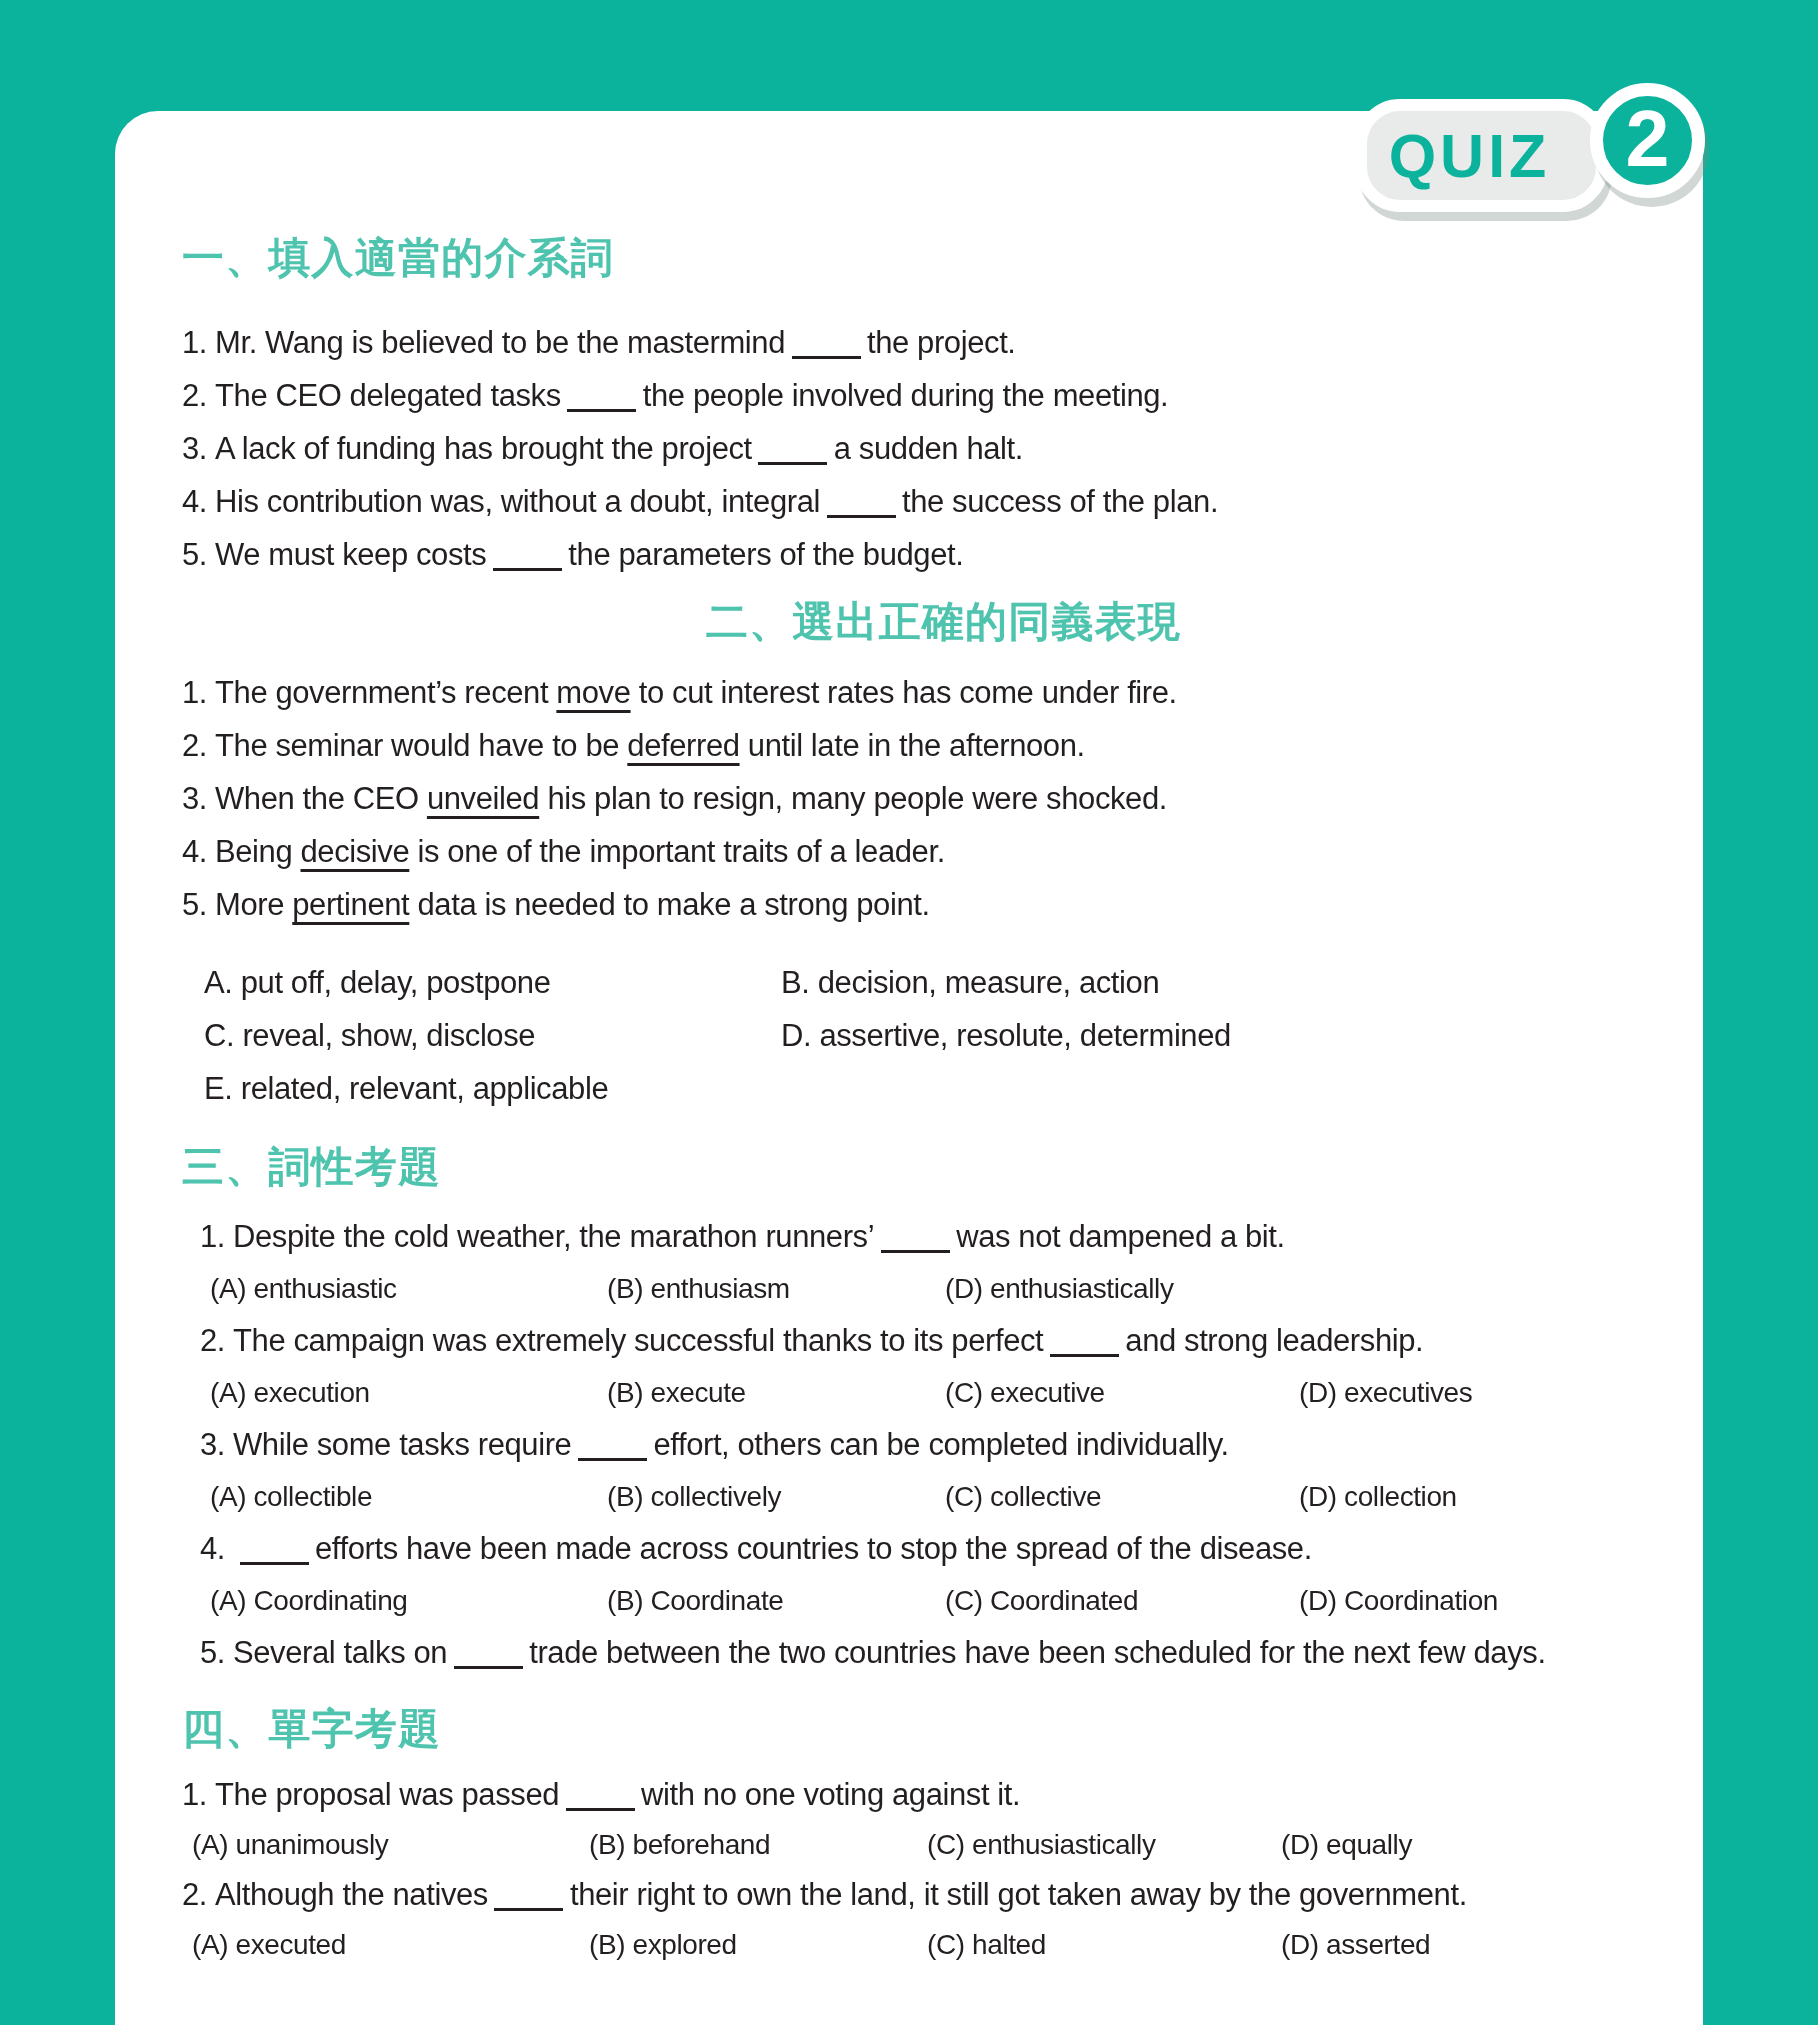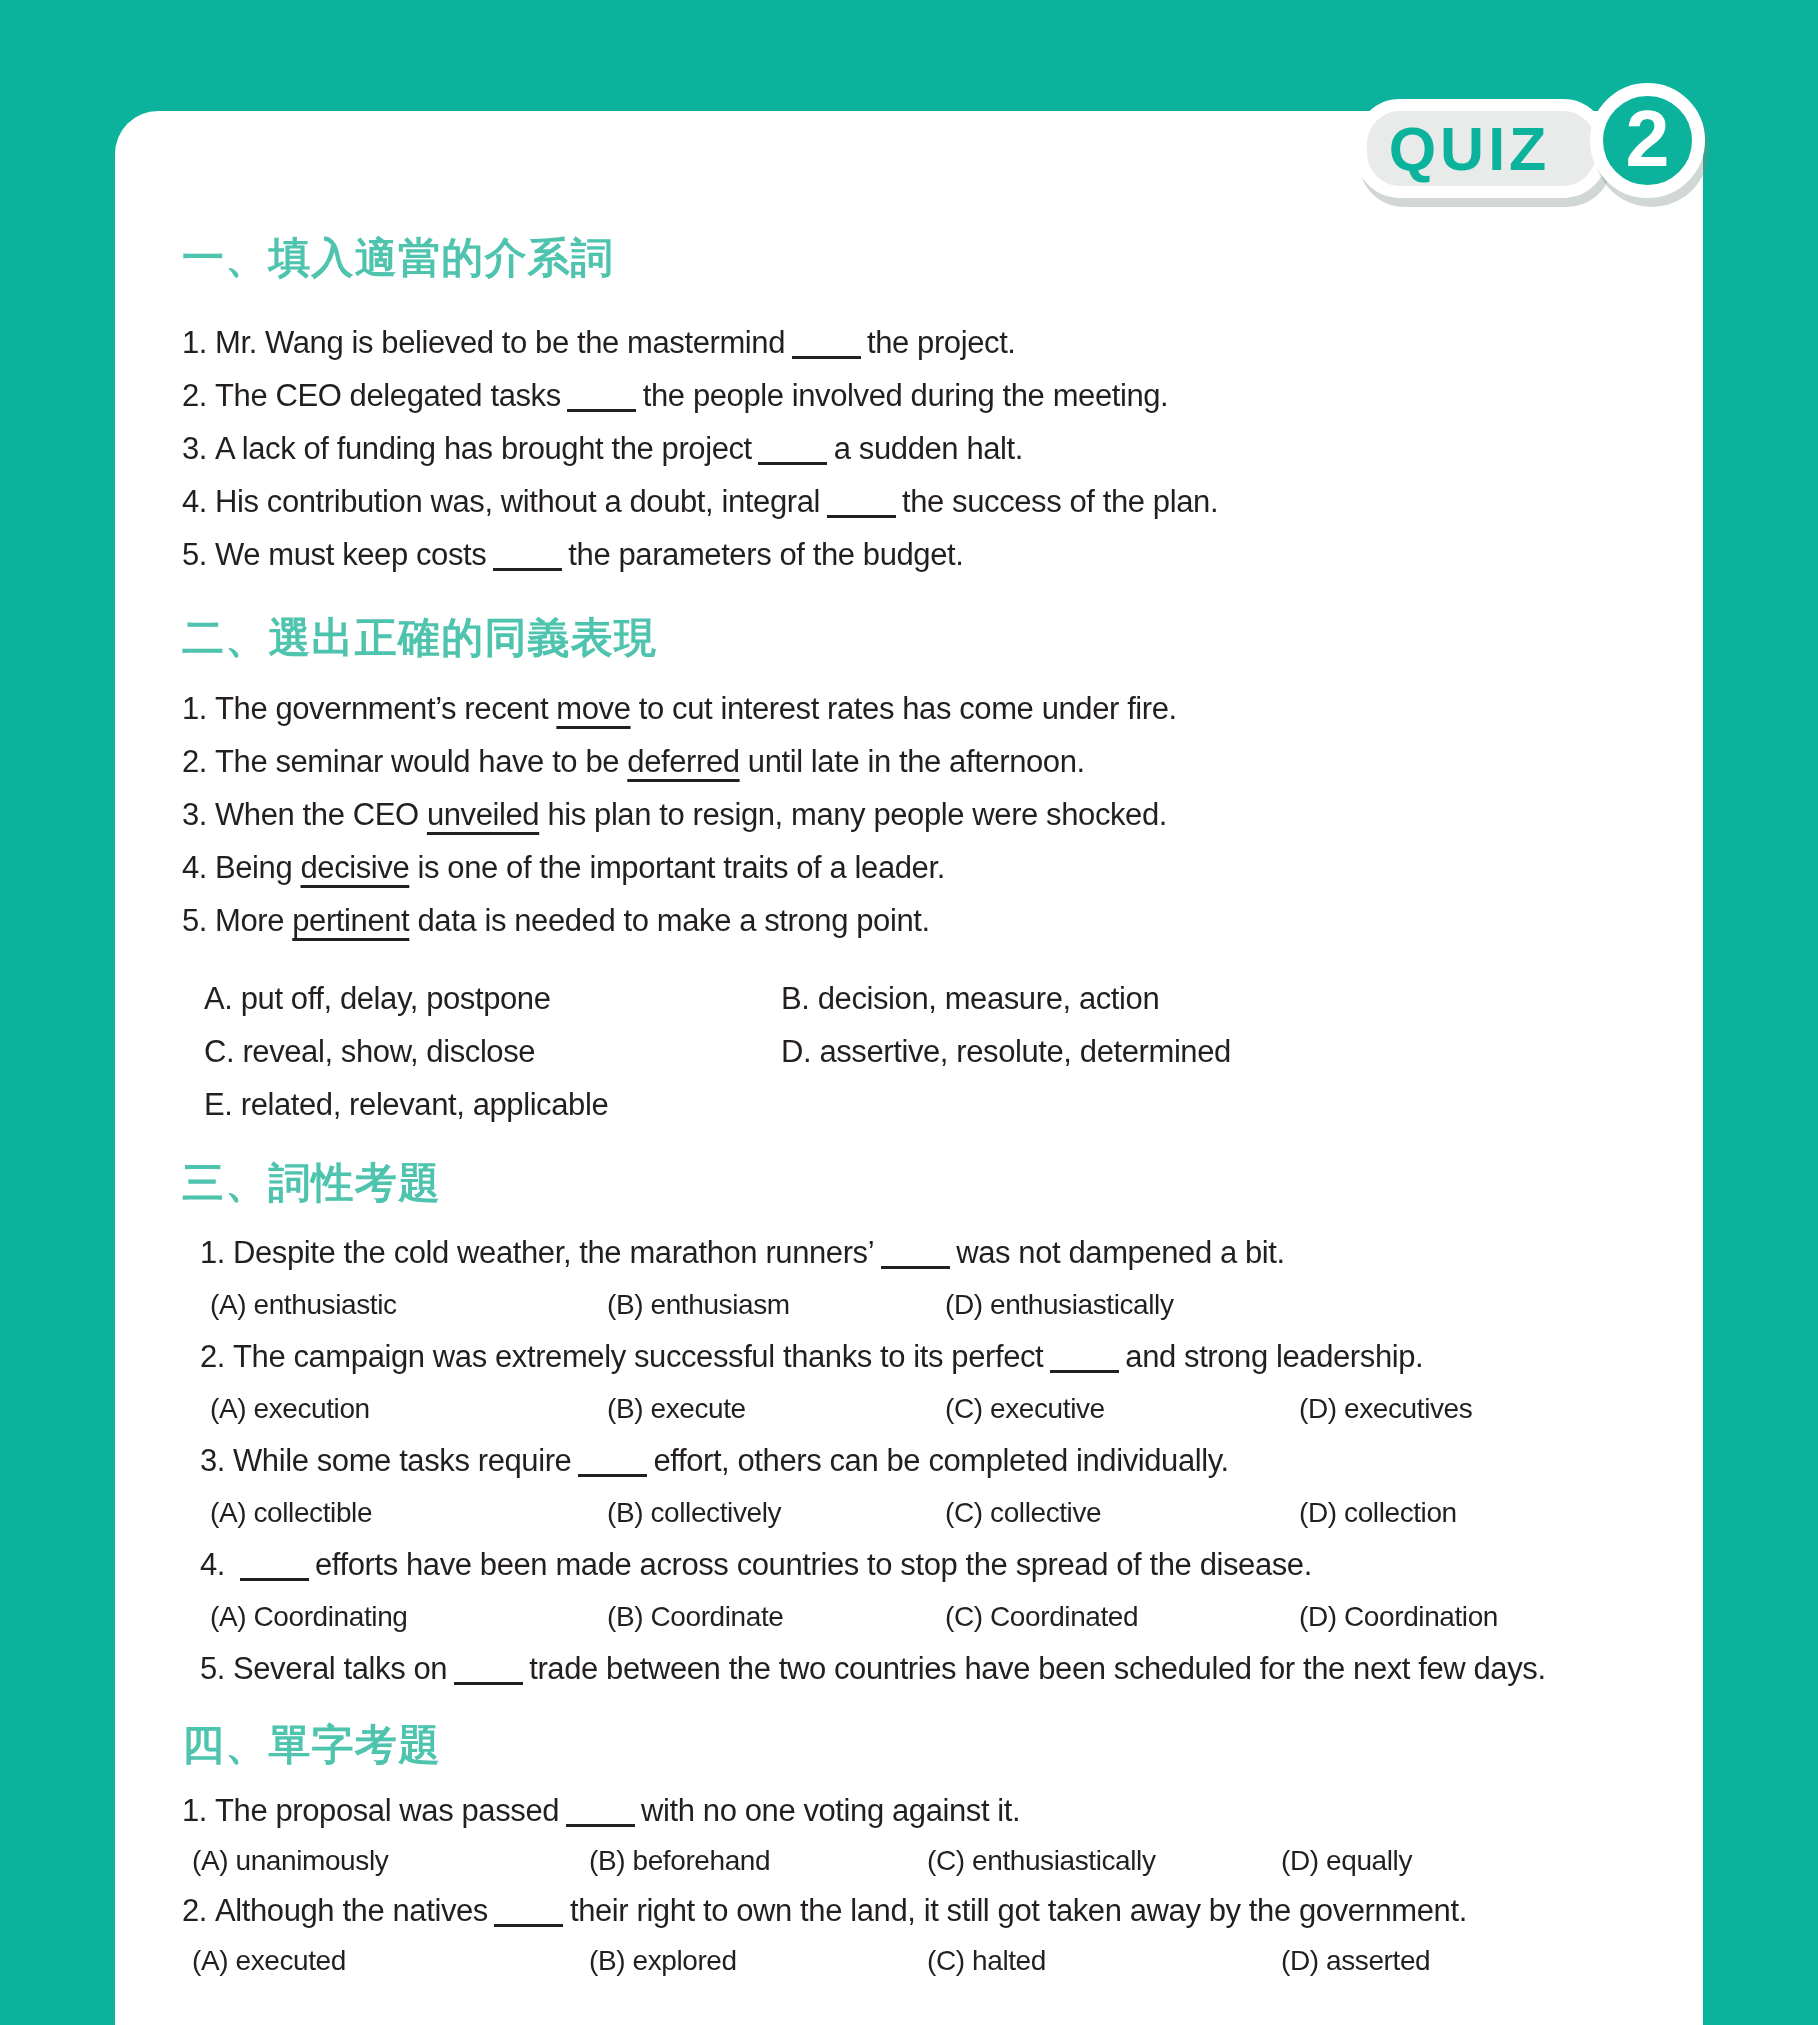--- a/index.html
+++ b/index.html
@@ -8,21 +8,21 @@
     background:#0BB29C;
     font-family:"Liberation Sans",sans-serif;
     color:#231F20;
   }
   #card{
     position:absolute;left:115px;top:111px;width:1588px;height:2242px;
     background:#ffffff;border-radius:43px;
   }
   
   #badge-pill{
-    position:absolute;left:1355px;top:99px;width:253px;height:99px;
+    position:absolute;left:1355px;top:99px;width:253px;height:113px;
     box-sizing:border-box;border:12px solid #fff;border-radius:45px;
     background:#E9EAEA;z-index:3;
     box-shadow:4px 9px 0 rgba(120,140,136,0.35);
     display:flex;align-items:center;justify-content:center;
   }
   #badge-pill .quiz{
     font-size:61px;font-weight:700;color:#0BB29C;letter-spacing:4px;
     padding-right:24px;
   }
   #badge-circle{
@@ -35,21 +35,21 @@
   #badge-circle .n2{
     font-size:79px;font-weight:700;color:#fff;line-height:1;
     transform:translateY(-2.4px);
   }
   
   #content{position:absolute;left:182px;top:233px;width:1523px;}
   .h{
     font-size:42px;line-height:49px;font-weight:700;color:#4EC3AD;
     letter-spacing:1.2px;margin:0;
   }
-  .h.s2m{margin-top:32px;}
+  .h.s2m{margin-top:16px;text-align:center;}
   .h.s3m{margin-top:27px;}
   .h.s4m{margin-top:25px;}
   .list1{margin-top:34px;}
   .list2{margin-top:20px;}
   .list3{margin-top:20px;margin-left:18px;}
   .list4{margin-top:17px;}
   .row{font-size:31px;line-height:53px;letter-spacing:-0.4px;white-space:nowrap;}
   .r128{line-height:52px;}
   .r124{line-height:50px;}
   .num{display:inline-block;width:33px;}

